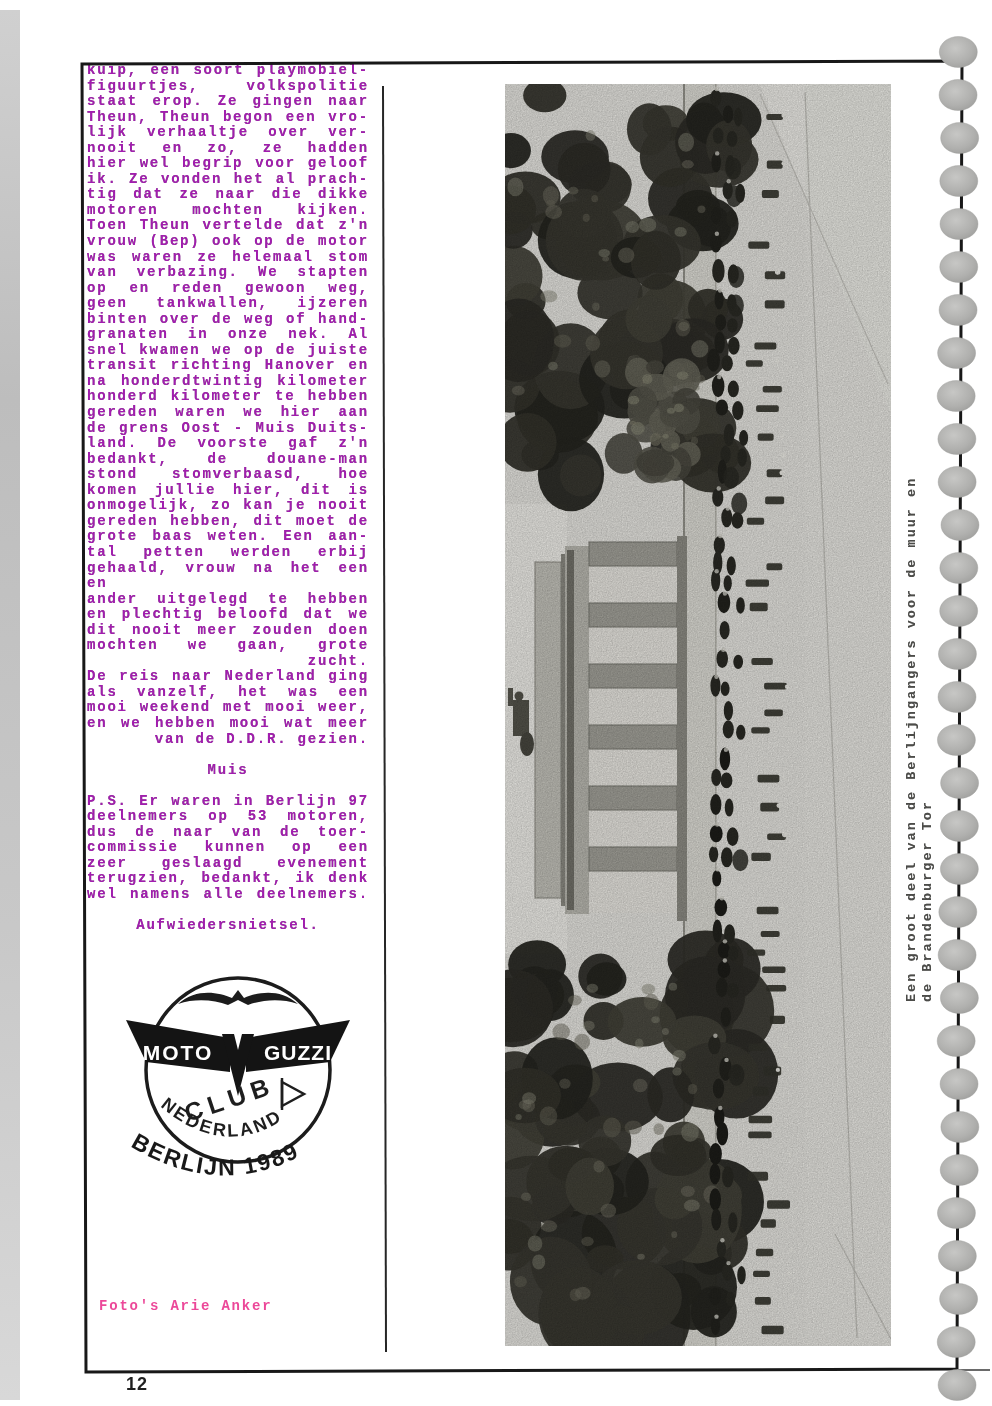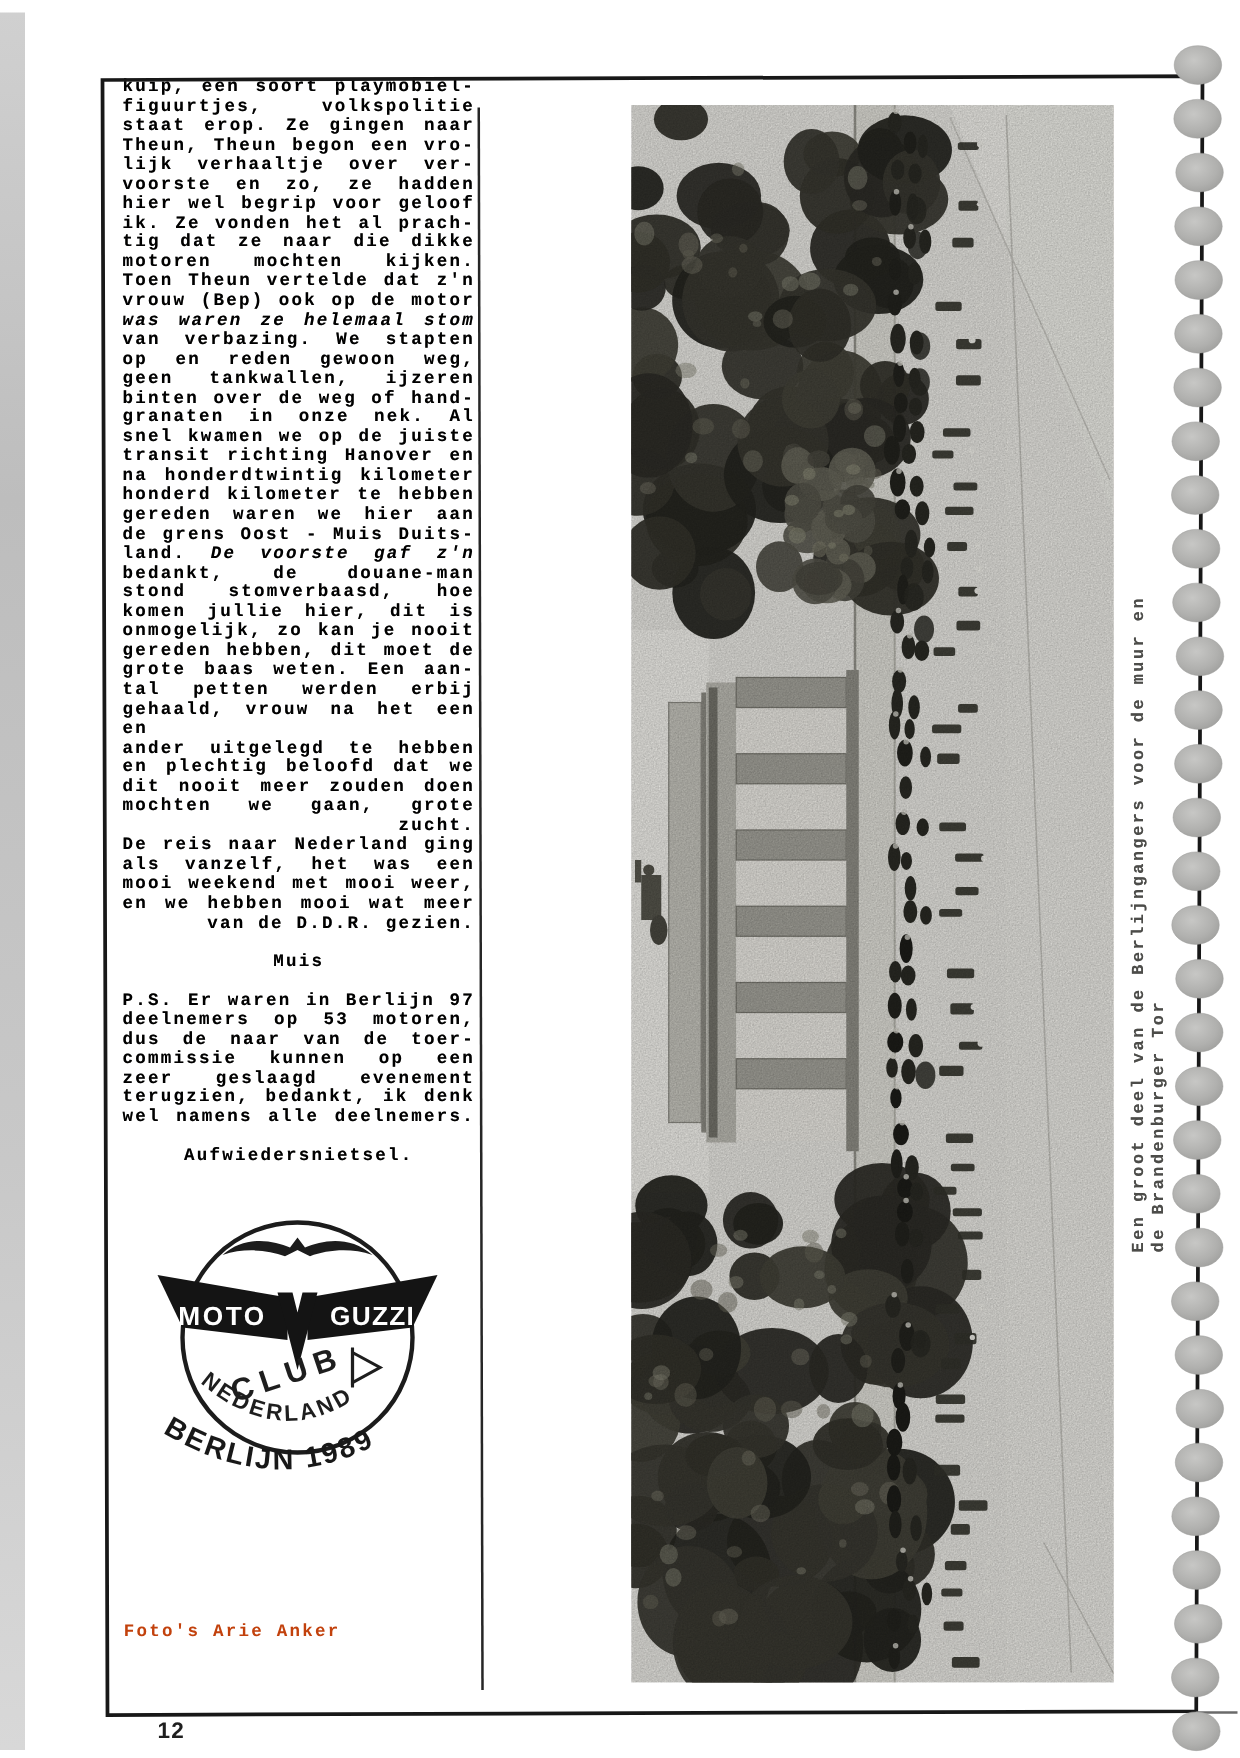--- a/index.html
+++ b/index.html
@@ -5,60 +5,60 @@
   html,body{margin:0;padding:0;}
   body{width:992px;height:1406px;position:relative;overflow:hidden;background:#ffffff;
        font-family:"Liberation Mono",monospace;}
   
   .scan-top{position:absolute;left:26px;top:6px;width:966px;height:22px;
     background:linear-gradient(90deg,#cactus 0%,#bdbdbd 0%,#9f9f9f 10%,#bcbcbc 24%,#a8a8a8 44%,#c2c2c2 58%,#a1a1a1 74%,#bdbdbd 88%,#cdcdcd 100%);
     opacity:.9;}
   .scan-left{position:absolute;left:0;top:10px;width:20px;height:1390px;
     background:linear-gradient(180deg,#d0d0d0,#bdbdbd 28%,#c8c8c8 66%,#d8d8d8);}
   
-  .text-col{position:absolute;left:98px;top:63px;width:282px;
-    font:700 14px/15.55px "Liberation Mono",monospace;color:#000000;
+  .text-col{position:absolute;left:87px;top:63px;width:282px;
+    font:700 14px/15.55px "Liberation Mono",monospace;color:#a21caf;
     letter-spacing:1.8px;text-shadow:0 0 .5px rgba(43,43,40,.55);}
   .line{min-height:15.55px;}
   .line.j{text-align:justify;text-align-last:justify;}
   .line.c{text-align:right;text-align-last:center;}
   .line.l{text-align:right;}
-  .it{font-style:italic;}
+  .it{}
   
   .photo-wrap{position:absolute;left:505px;top:84px;width:386px;height:1262px;}
   .photo-wrap svg{display:block;width:100%;height:100%;}
   
   .photo-caption{position:absolute;left:904px;top:1002px;width:575px;
     transform:rotate(-90deg);transform-origin:0 0;
     font:700 13.5px/15.5px "Liberation Mono",monospace;color:#4c4c49;
     letter-spacing:2px;text-shadow:0 0 .4px rgba(76,76,73,.5);}
   
   .logo{position:absolute;left:116px;top:958px;width:252px;height:268px;}
   
   .credit{position:absolute;left:99px;top:1298px;
-    font:700 14px/16px "Liberation Mono",monospace;color:#c2410c;letter-spacing:1.8px;}
+    font:700 14px/16px "Liberation Mono",monospace;color:#ec4899;letter-spacing:1.8px;}
   .pagenum{position:absolute;left:84px;top:1374px;
     font:700 18px/20px "Liberation Sans",sans-serif;color:#1f1f1f;letter-spacing:1px;margin-left:42px;}
   
   .frame-overlay{position:absolute;left:0;top:0;width:992px;height:1406px;
     pointer-events:none;z-index:6;}
 </style>
 </head>
 <body>
 
 <div class="scan-top"></div>
 <div class="scan-left"></div>
 
 <div class="text-col">
     <div class="line j"><span>kuip, een soort playmobiel-</span></div>
     <div class="line j"><span>figuurtjes, volkspolitie</span></div>
     <div class="line j"><span>staat erop. Ze gingen naar</span></div>
     <div class="line j"><span>Theun, Theun begon een vro-</span></div>
     <div class="line j"><span>lijk verhaaltje over ver-</span></div>
-    <div class="line j"><span>voorste en zo, ze hadden</span></div>
+    <div class="line j"><span>nooit en zo, ze hadden</span></div>
     <div class="line j"><span>hier wel begrip voor geloof</span></div>
     <div class="line j"><span>ik. Ze vonden het al prach-</span></div>
     <div class="line j"><span>tig dat ze naar die dikke</span></div>
     <div class="line j"><span>motoren mochten kijken.</span></div>
     <div class="line j"><span>Toen Theun vertelde dat z'n</span></div>
     <div class="line j"><span>vrouw (Bep) ook op de motor</span></div>
     <div class="line j"><span class="it">was waren ze helemaal stom</span></div>
     <div class="line j"><span>van verbazing. We stapten</span></div>
     <div class="line j"><span>op en reden gewoon weg,</span></div>
     <div class="line j"><span>geen tankwallen, ijzeren</span></div>

